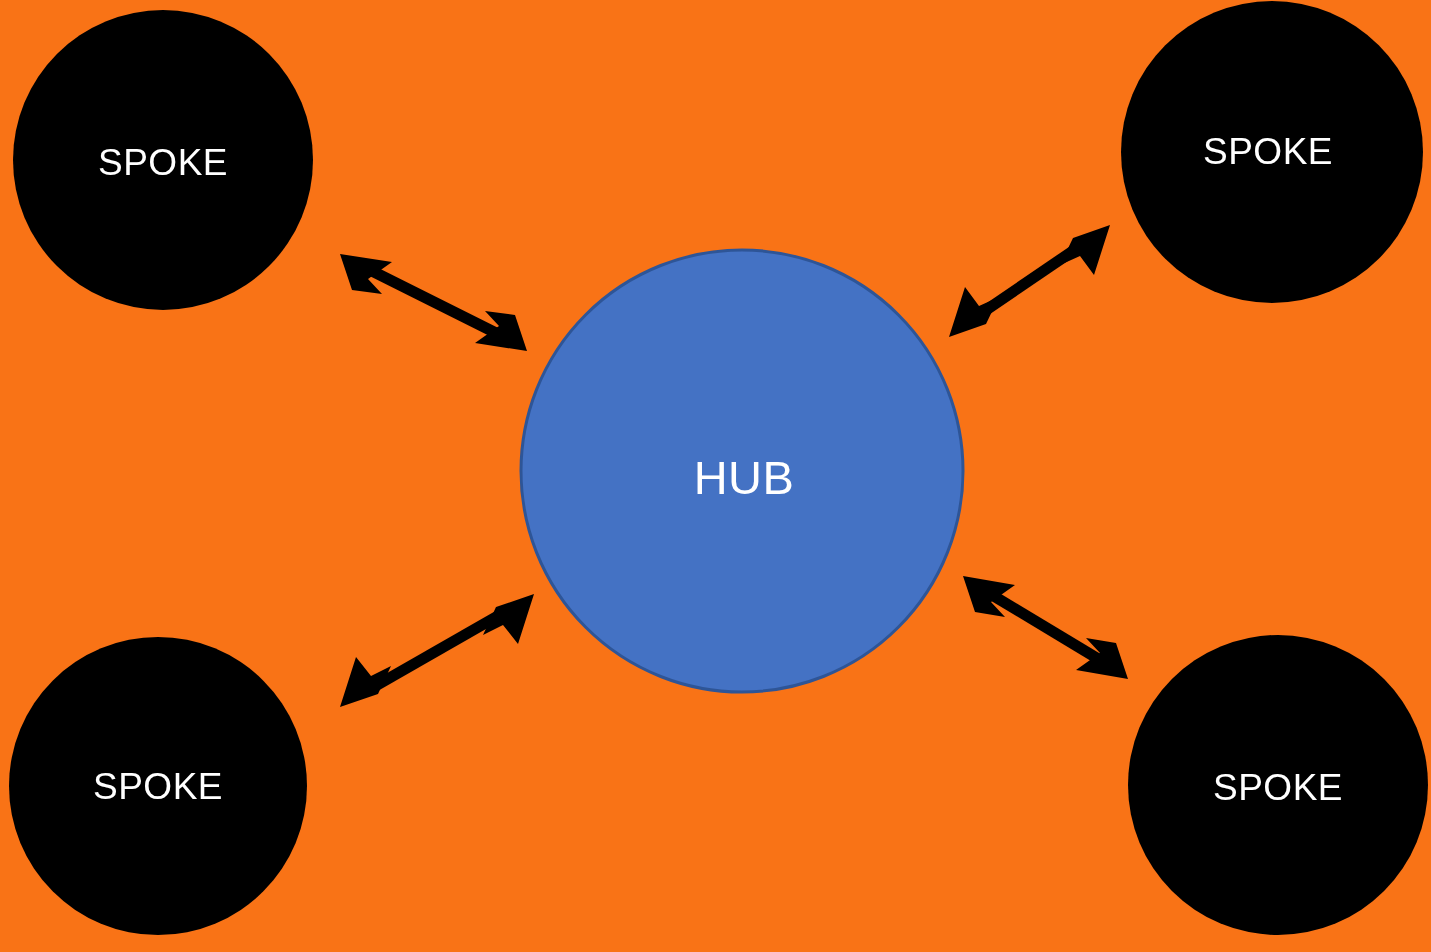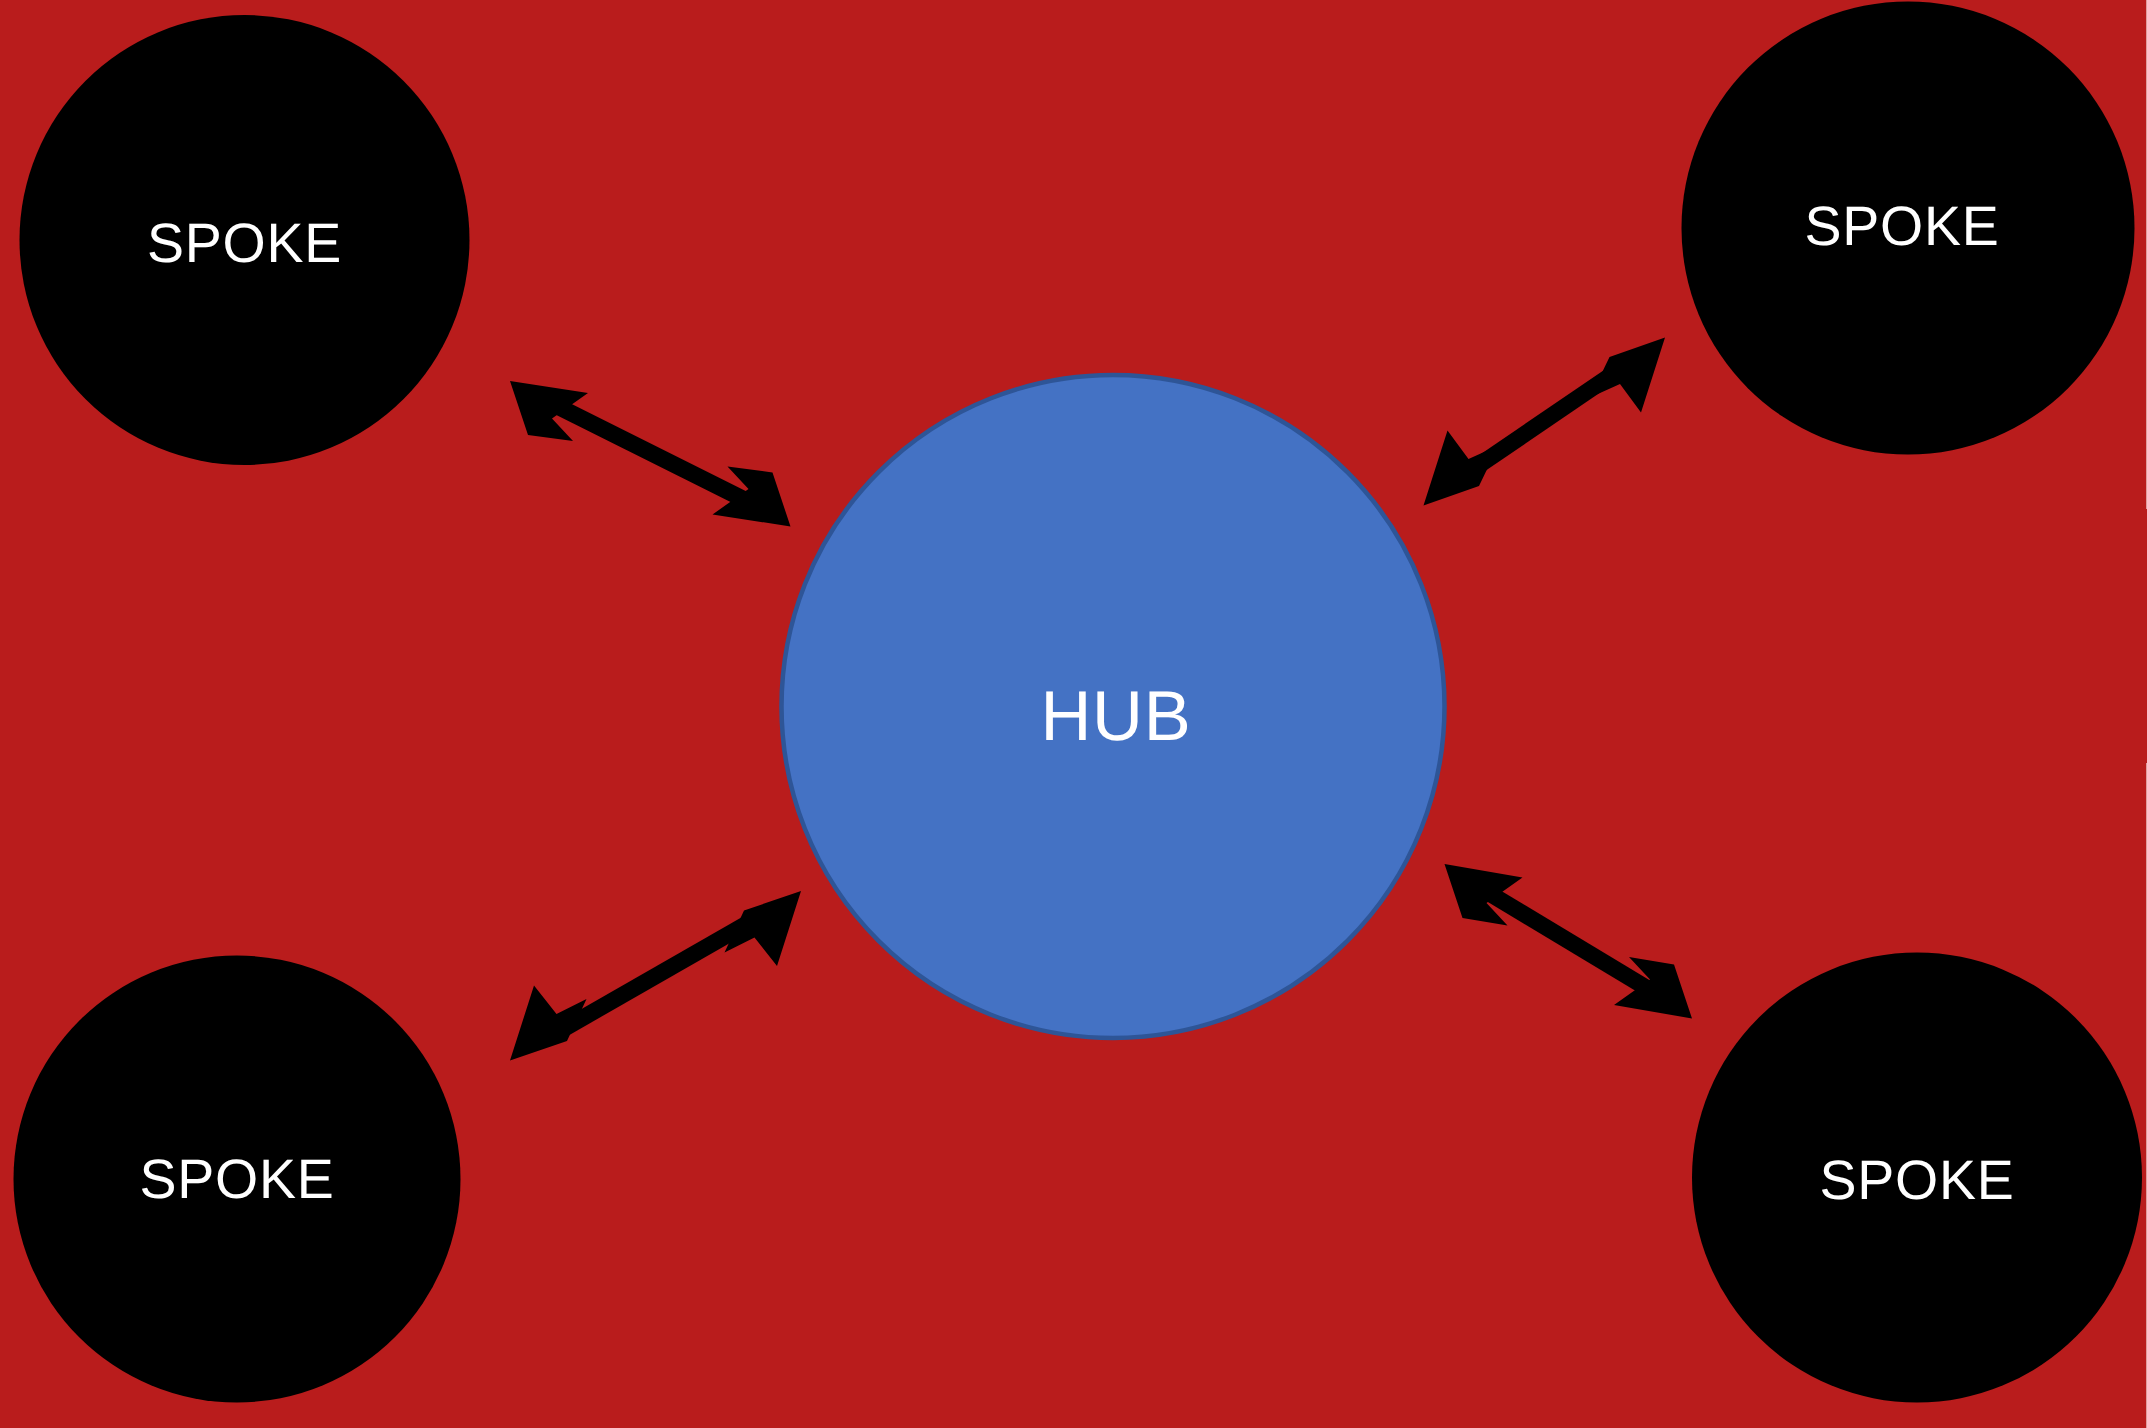--- a/index.html
+++ b/index.html
@@ -8,21 +8,21 @@
     padding: 0;
     background: #ffffff;
   }
   body {
     font-family: "Liberation Sans", sans-serif;
   }
   #canvas {
     position: relative;
     width: 1431px;
     height: 952px;
-    background: #b91c1c;
+    background: #f97316;
     overflow: hidden;
     text-align: right;
   }
   #diagram-svg {
     position: absolute;
     top: 0;
     left: 0;
     width: 1431px;
     height: 952px;
     display: block;

